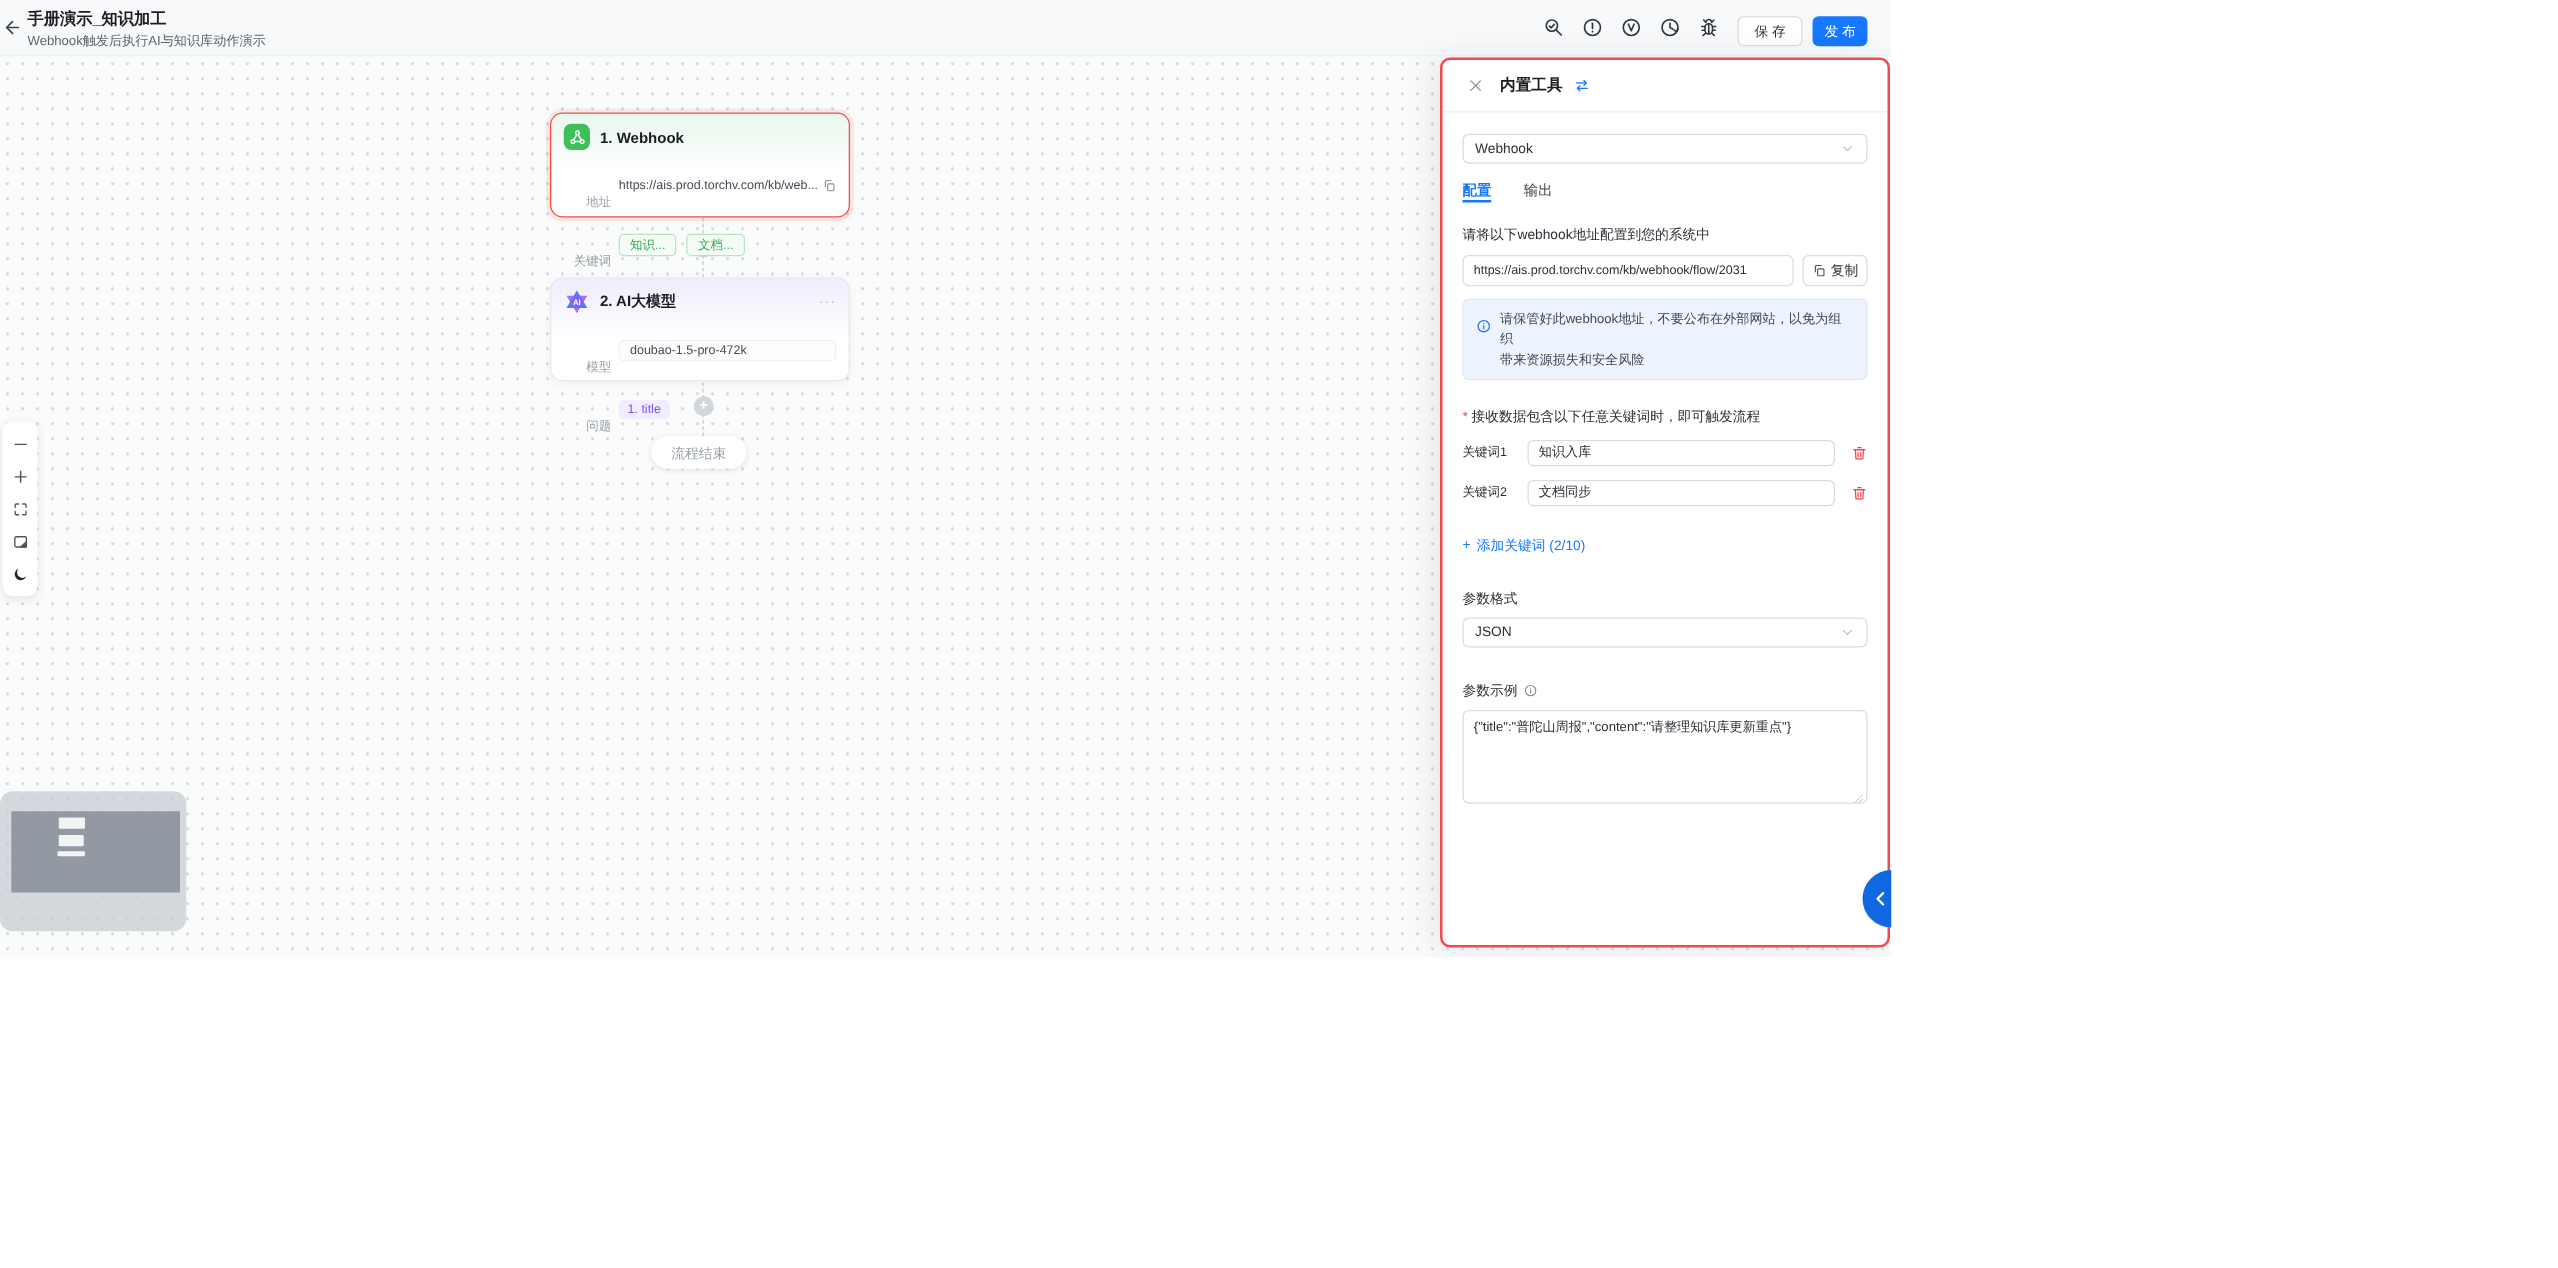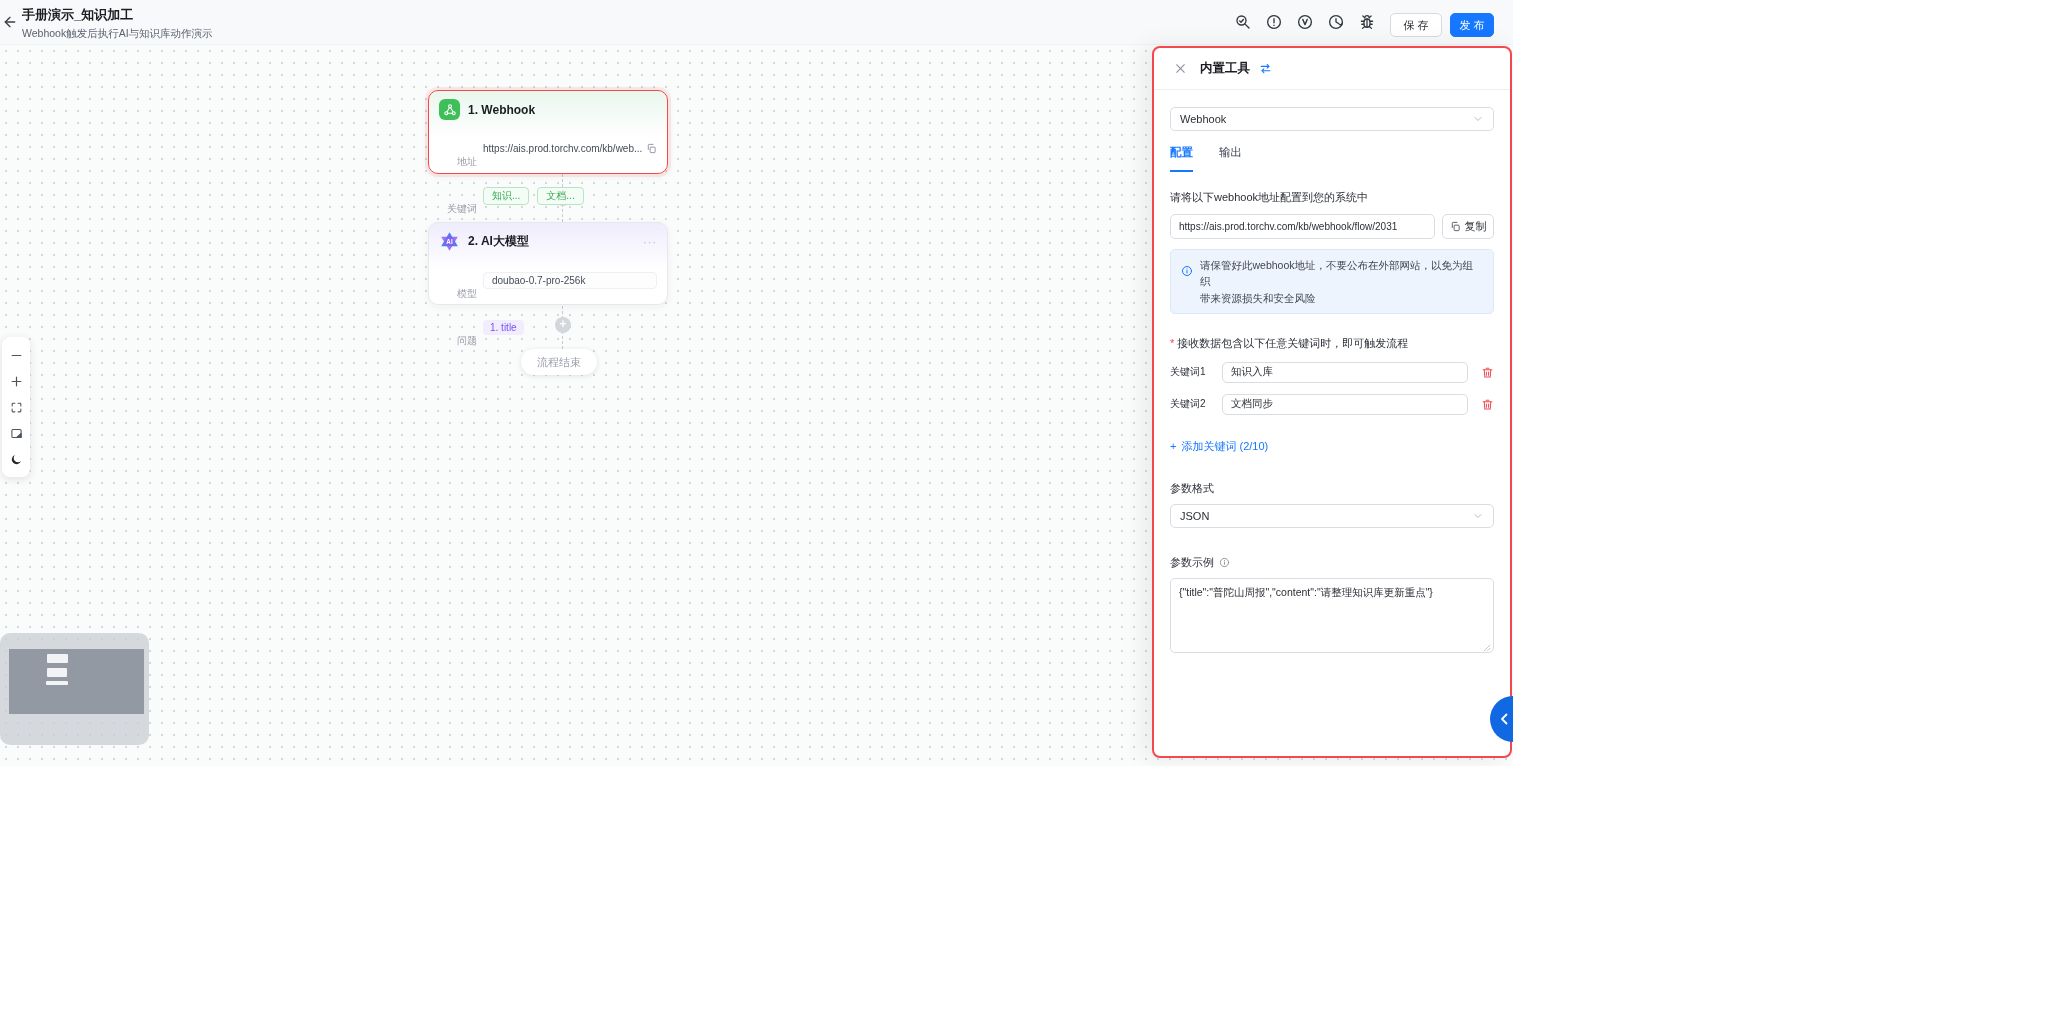--- a/index.html
+++ b/index.html
@@ -31,21 +31,21 @@
             background-image:radial-gradient(circle,#d5d7dc 1px,transparent 1.3px);
             background-size:12px 12px; }
   .edge { position:absolute; width:0; border-left:1px dashed #c7cad0; }
   .edge1 { left:562px; top:174px; height:48px; }
   .edge2 { left:562px; top:306px; height:43px; }
   .plus-dot { position:absolute; left:555px; width:16px; height:16px; border-radius:50%;
               background:#d3d6db; color:#fff; font-size:12px; line-height:15px;
               text-align:center; font-weight:700; cursor:pointer; z-index:2; }
   .plus1 { top:190px; } .plus2 { top:317px; }
 
-  .node { position:absolute; left:428px; width:240px; height:84px; border-radius:10px;
+  .node { position:absolute; left:440px; width:240px; height:84px; border-radius:10px;
           background:linear-gradient(180deg,#eef3f0 0%,#ffffff 58%); cursor:pointer; z-index:2; }
   .node-webhook { top:90px; border:1.5px solid #f54a45;
           background:linear-gradient(180deg,#e9f7ee 0%,#ffffff 58%);
           box-shadow:0 0 0 3px rgba(245,74,69,.10), 0 2px 8px rgba(31,35,41,.06); }
   .node-ai { top:222px; height:83px; border:1px solid #e7e8ec;
           background:linear-gradient(180deg,#efecfc 0%,#ffffff 58%);
           box-shadow:0 2px 8px rgba(31,35,41,.05); }
   .node-head { display:flex; align-items:center; padding:8px 10px 2px 10px; }
   .node-badge { width:21px; height:21px; border-radius:6px; flex:none;
                 display:flex; align-items:center; justify-content:center; }
@@ -93,21 +93,21 @@
   .panel-head { height:42px; display:flex; align-items:center; margin:0 -16px; padding:0 16px 0 20px;
                 border-bottom:1px solid #eceef1;text-align:right; }
   .close-ic { width:13px; height:13px; color:#8a8f99; cursor:pointer; flex:none; }
   .panel-title { margin-left:13px; font-size:12.5px; font-weight:700; color:#1b1d22; }
   .swap-ic { margin-left:9px; width:13px; height:13px; color:#1677ff; cursor:pointer; }
   .sel { margin-top:17px; height:24px; border:1px solid #d9dce1; border-radius:5px;
          display:flex; align-items:center; padding:0 9px; font-size:11px; color:#2b2f36;
          background:#fff; cursor:pointer; }
   .sel .chev { margin-left:auto; width:12px; height:12px; color:#b7bbc3; }
   .tabs { margin-top:14px; display:flex; gap:26px; }
-  .tab { font-size:11.5px; color:#3c4250; padding-bottom:10px; cursor:pointer; }
+  .tab { font-size:11.5px; color:#3c4250; padding-bottom:0; cursor:pointer; }
   .tab.active { color:#1677ff; font-weight:700; border-bottom:2px solid #1677ff; }
   .instruction { margin-top:18px; font-size:11px; color:#2b2f36; }
   .url-row { margin-top:9px; display:flex; gap:7px; }
   .url-input { flex:1; height:25px; border:1px solid #d9dce1; border-radius:5px;
                font-size:10px; color:#2b2f36; padding:0 8px;
                font-family:"Liberation Sans","DejaVu Sans",sans-serif; }
   .copy-btn { flex:none; width:52px; height:25px; border:1px solid #d9dce1; border-radius:5px;
               background:#fff; display:flex; align-items:center; justify-content:center;
               gap:4px; font-size:11px; color:#2b2f36; cursor:pointer; }
   .copy-btn svg { width:11px; height:11px; color:#4e545e; }
@@ -240,21 +240,21 @@
             <polygon points="12,1.5 21.5,17.5 2.5,17.5" fill="#3e6ef5" opacity="0.9"></polygon>
             <polygon points="12,22.5 2.5,6.5 21.5,6.5" fill="#8a5ff2" opacity="0.85"></polygon>
             <text x="12" y="14.6" font-size="7.2" font-weight="bold" fill="#ffffff" text-anchor="middle" font-family="Liberation Sans, sans-serif">AI</text>
           </svg>
       </span>
       <span class="node-title">2. AI大模型</span>
       <span class="node-more">···</span>
     </div>
     <div class="node-row">
       <span class="node-label">模型</span>
-      <span class="value-box">doubao-0.7-pro-256k</span>
+      <span class="value-box">doubao-1.5-pro-472k</span>
     </div>
     <div class="node-row">
       <span class="node-label">问题</span>
       <span class="tag-purple">1. title</span>
     </div>
   </div>
 
   <div class="end-pill">流程结束</div>
 
   <div class="zoombar">

